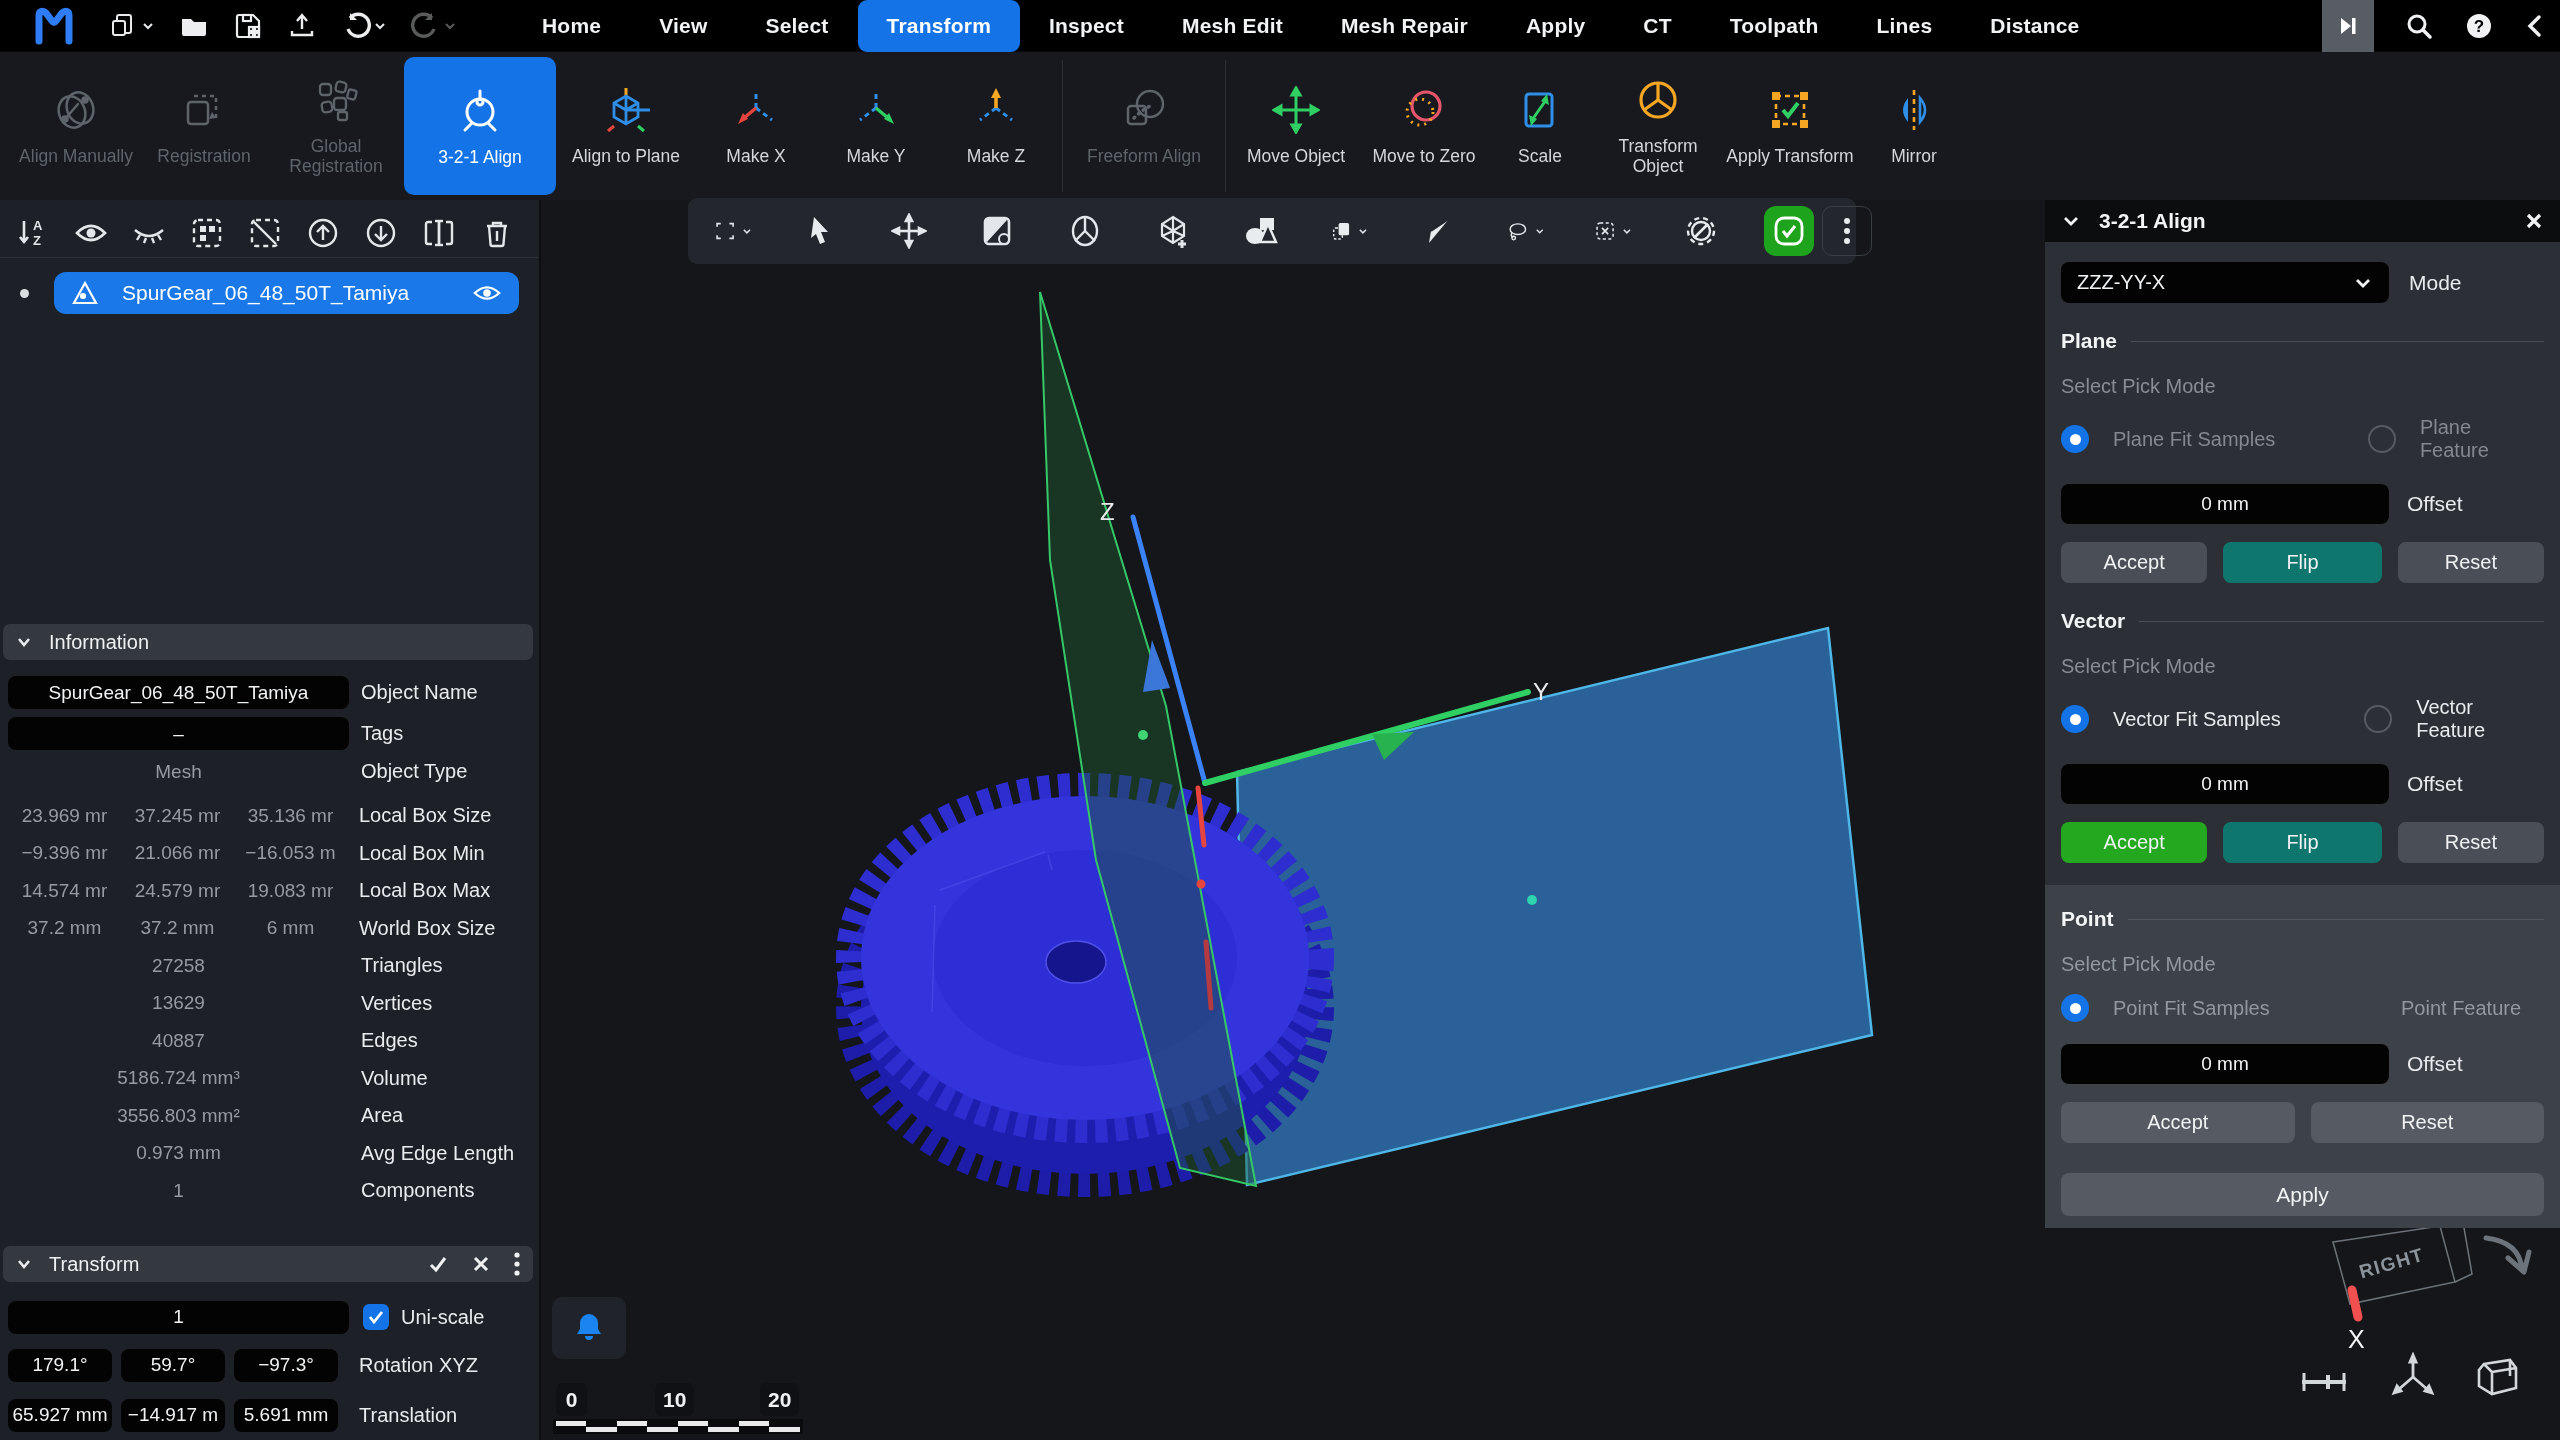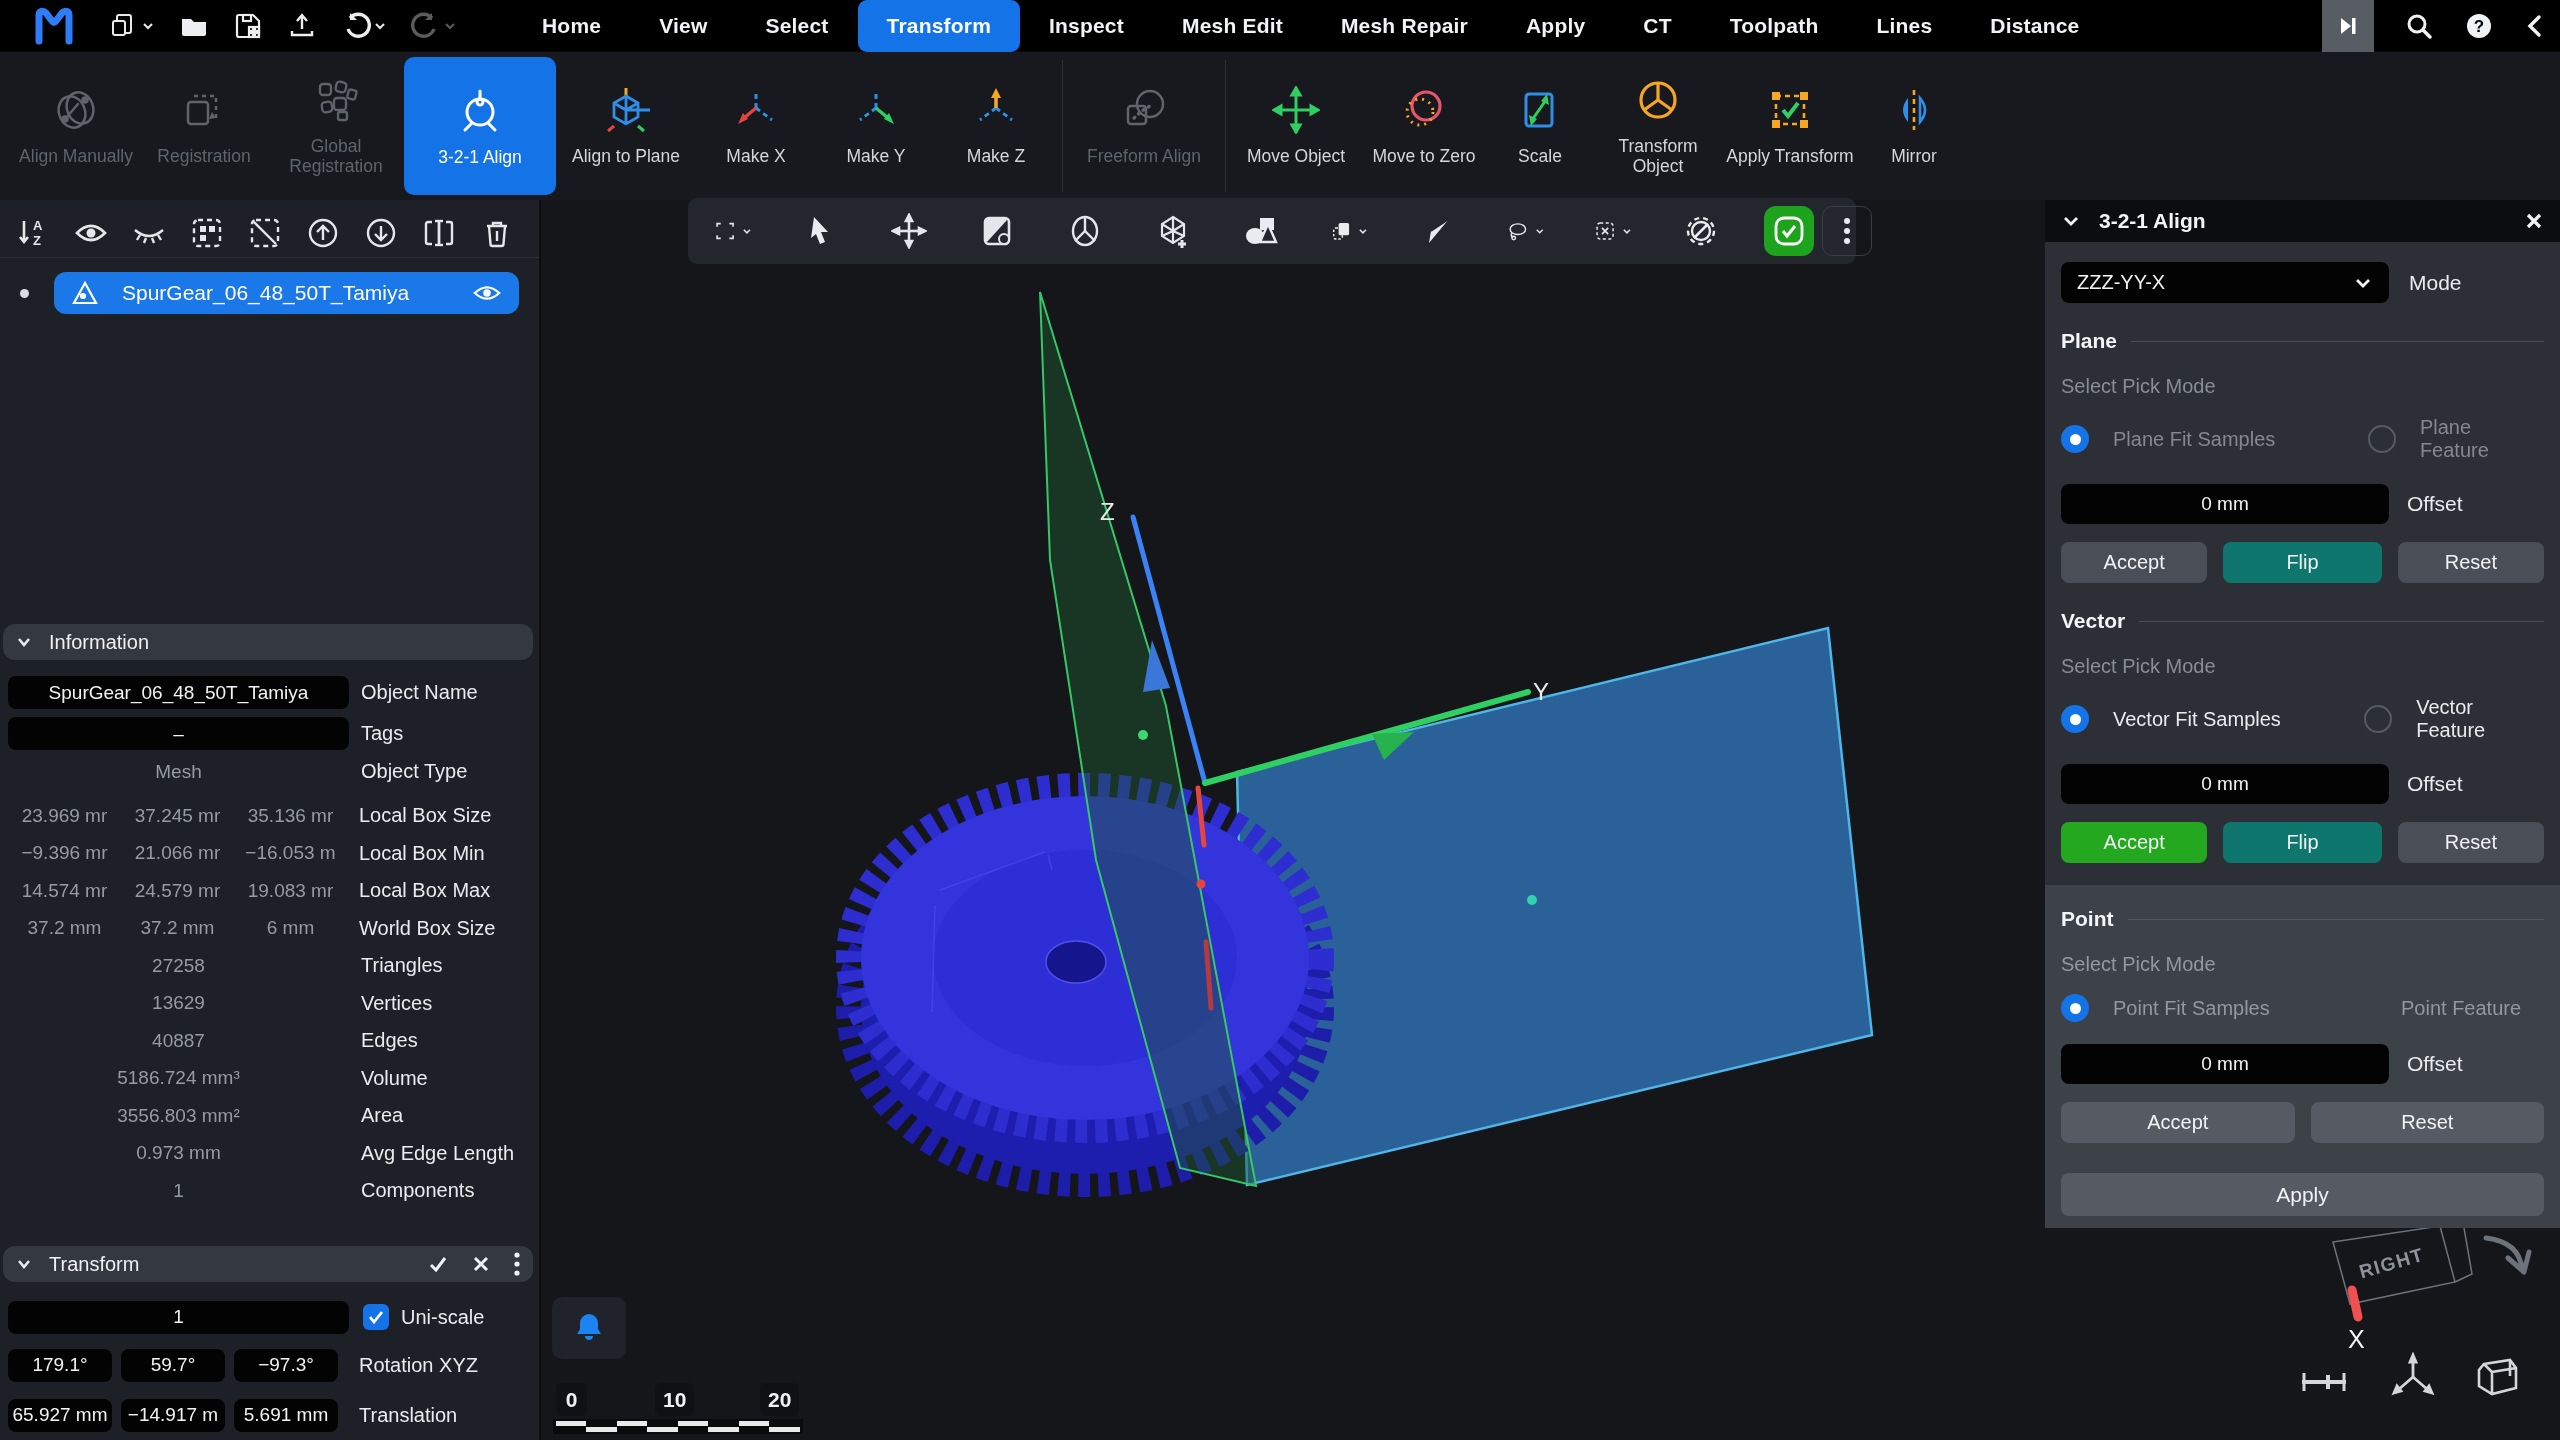--- a/index.html
+++ b/index.html
@@ -39,21 +39,21 @@
   #obj-toolbar { position:absolute; left:0; top:8px; width:100%; height:50px; display:flex;
     align-items:center; gap:24px; padding-left:16px; border-bottom:1px solid #2b2e34; }
   .oti { width:34px; height:34px; display:flex; align-items:center; justify-content:center; cursor:pointer; }
   #obj-row { position:absolute; left:0; top:70px; width:100%; height:46px; display:flex; align-items:center; }
   .bullet { width:9px; height:9px; border-radius:50%; background:#d9dce0; margin-left:20px; }
   #obj-pill { margin-left:25px; width:465px; height:42px; background:#1b78e8; border-radius:12px;
     display:flex; align-items:center; padding:0 16px; cursor:pointer; }
   #obj-pill .oname { font-size:21px; color:#fff; margin-left:22px; flex:1; }
 
   .panel-hdr { position:absolute; left:3px; width:530px; height:36px; background:#34383f;
-    border-radius:12px; display:flex; align-items:center; padding:0 12px; gap:16px; }
+    border-radius:7px; display:flex; align-items:center; padding:0 12px; gap:16px; }
   .panel-hdr .ptitle { font-size:20px; color:#eef0f2; }
   .hdr-actions { margin-left:auto; display:flex; align-items:center; gap:22px; }
 
   .info-row { height:37.5px; display:flex; align-items:center; }
   .cell { width:113px; text-align:center; font-size:19px; color:#969ba2; flex:0 0 auto;
     overflow:hidden; white-space:nowrap; }
   .wide-cell { width:341px; text-align:center; font-size:19px; color:#969ba2; flex:0 0 auto; }
   .row-lbl { margin-left:12px; font-size:20px; color:#e9ebee; white-space:nowrap; }
   .blk-input { background:#030303; border:none; border-radius:8px; height:33px; color:#f2f3f5;
     font-size:19px; text-align:center; font-family:"Liberation Sans",sans-serif; outline:none; }

